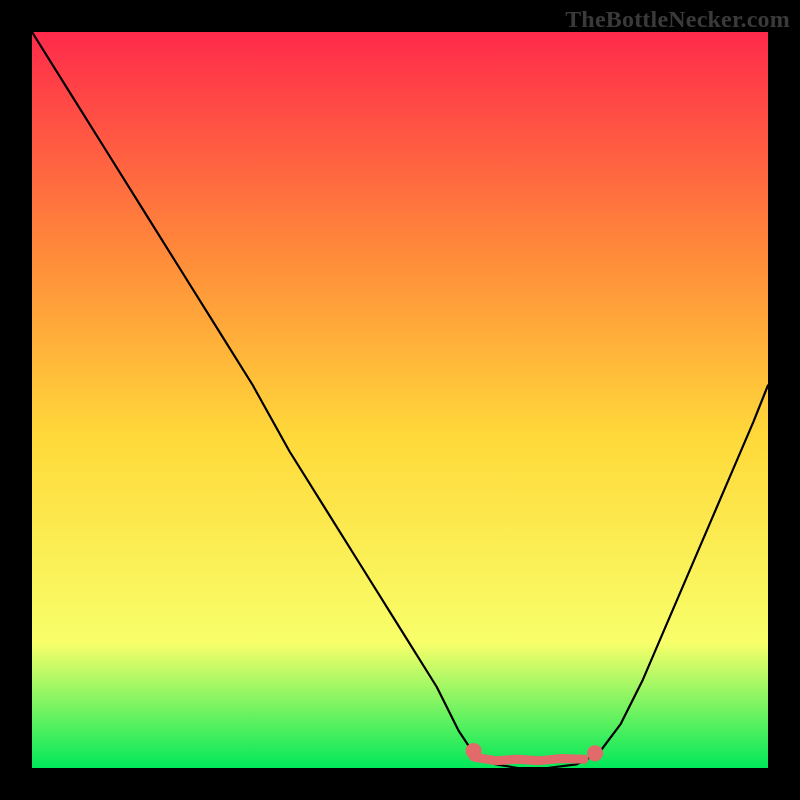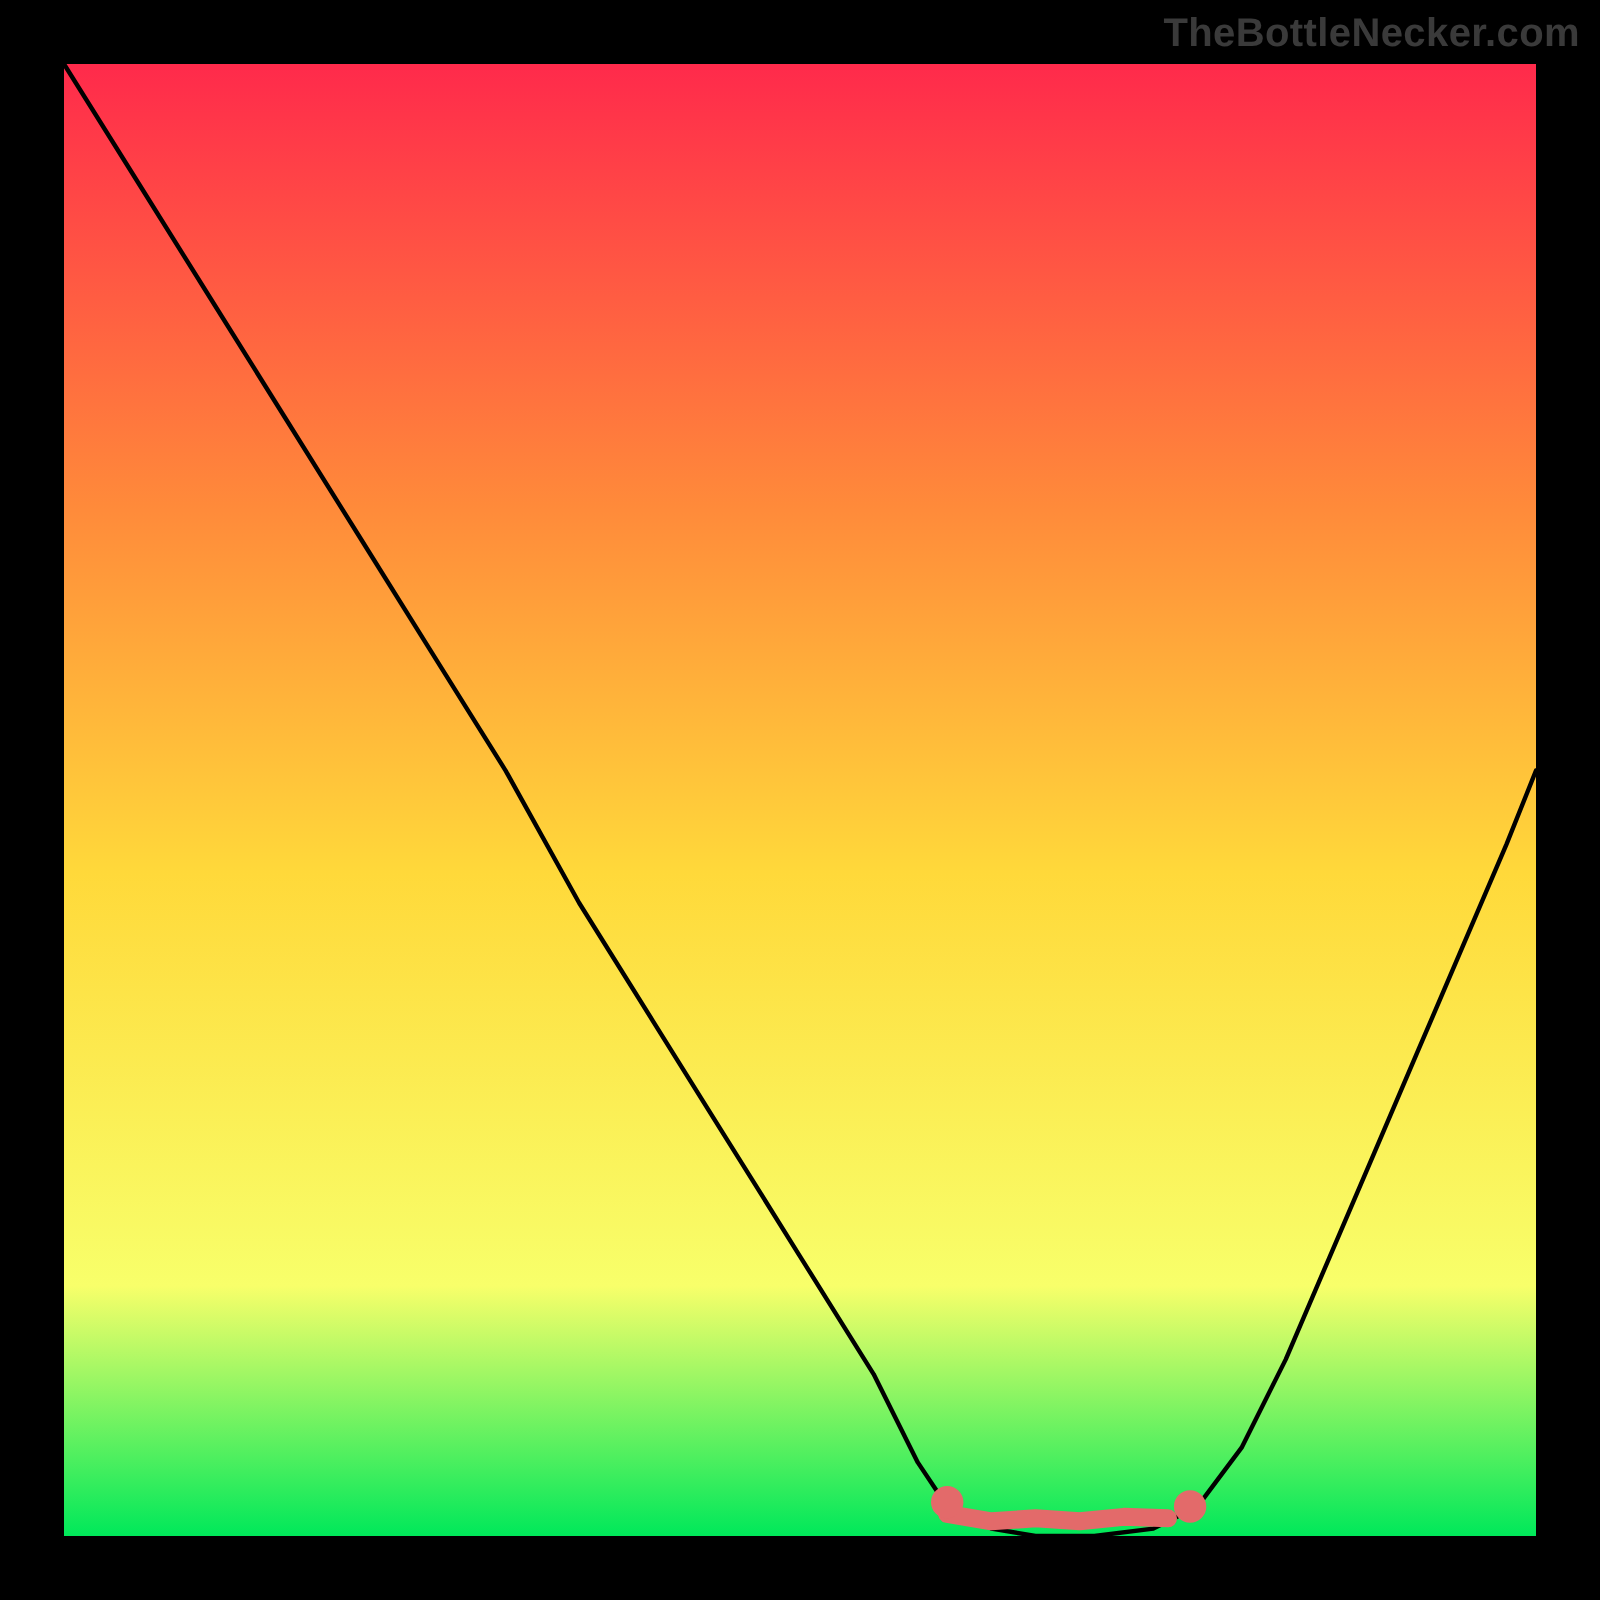--- a/index.html
+++ b/index.html
@@ -22,24 +22,25 @@
     left: 32px;
     top: 32px;
     width: 736px;
     height: 736px;
   }
   .watermark {
     position: absolute;
     top: 6px;
     right: 10px;
     color: #3a3a3a;
-    font-size: 20px;
+    font-size: 24px;
     font-weight: 600;
     letter-spacing: 0.2px;
     user-select: none;
+    font-family: Liberation Serif, serif;
   }
 </style>
 </head>
 <body>
 
 <div class="frame">
   <svg class="plot" viewBox="0 0 736 736" preserveAspectRatio="none">
     <defs>
       <linearGradient id="bg" x1="0" y1="0" x2="0" y2="1">
         <stop offset="0%" id="g0" stop-color="#ff2a4b"></stop>

